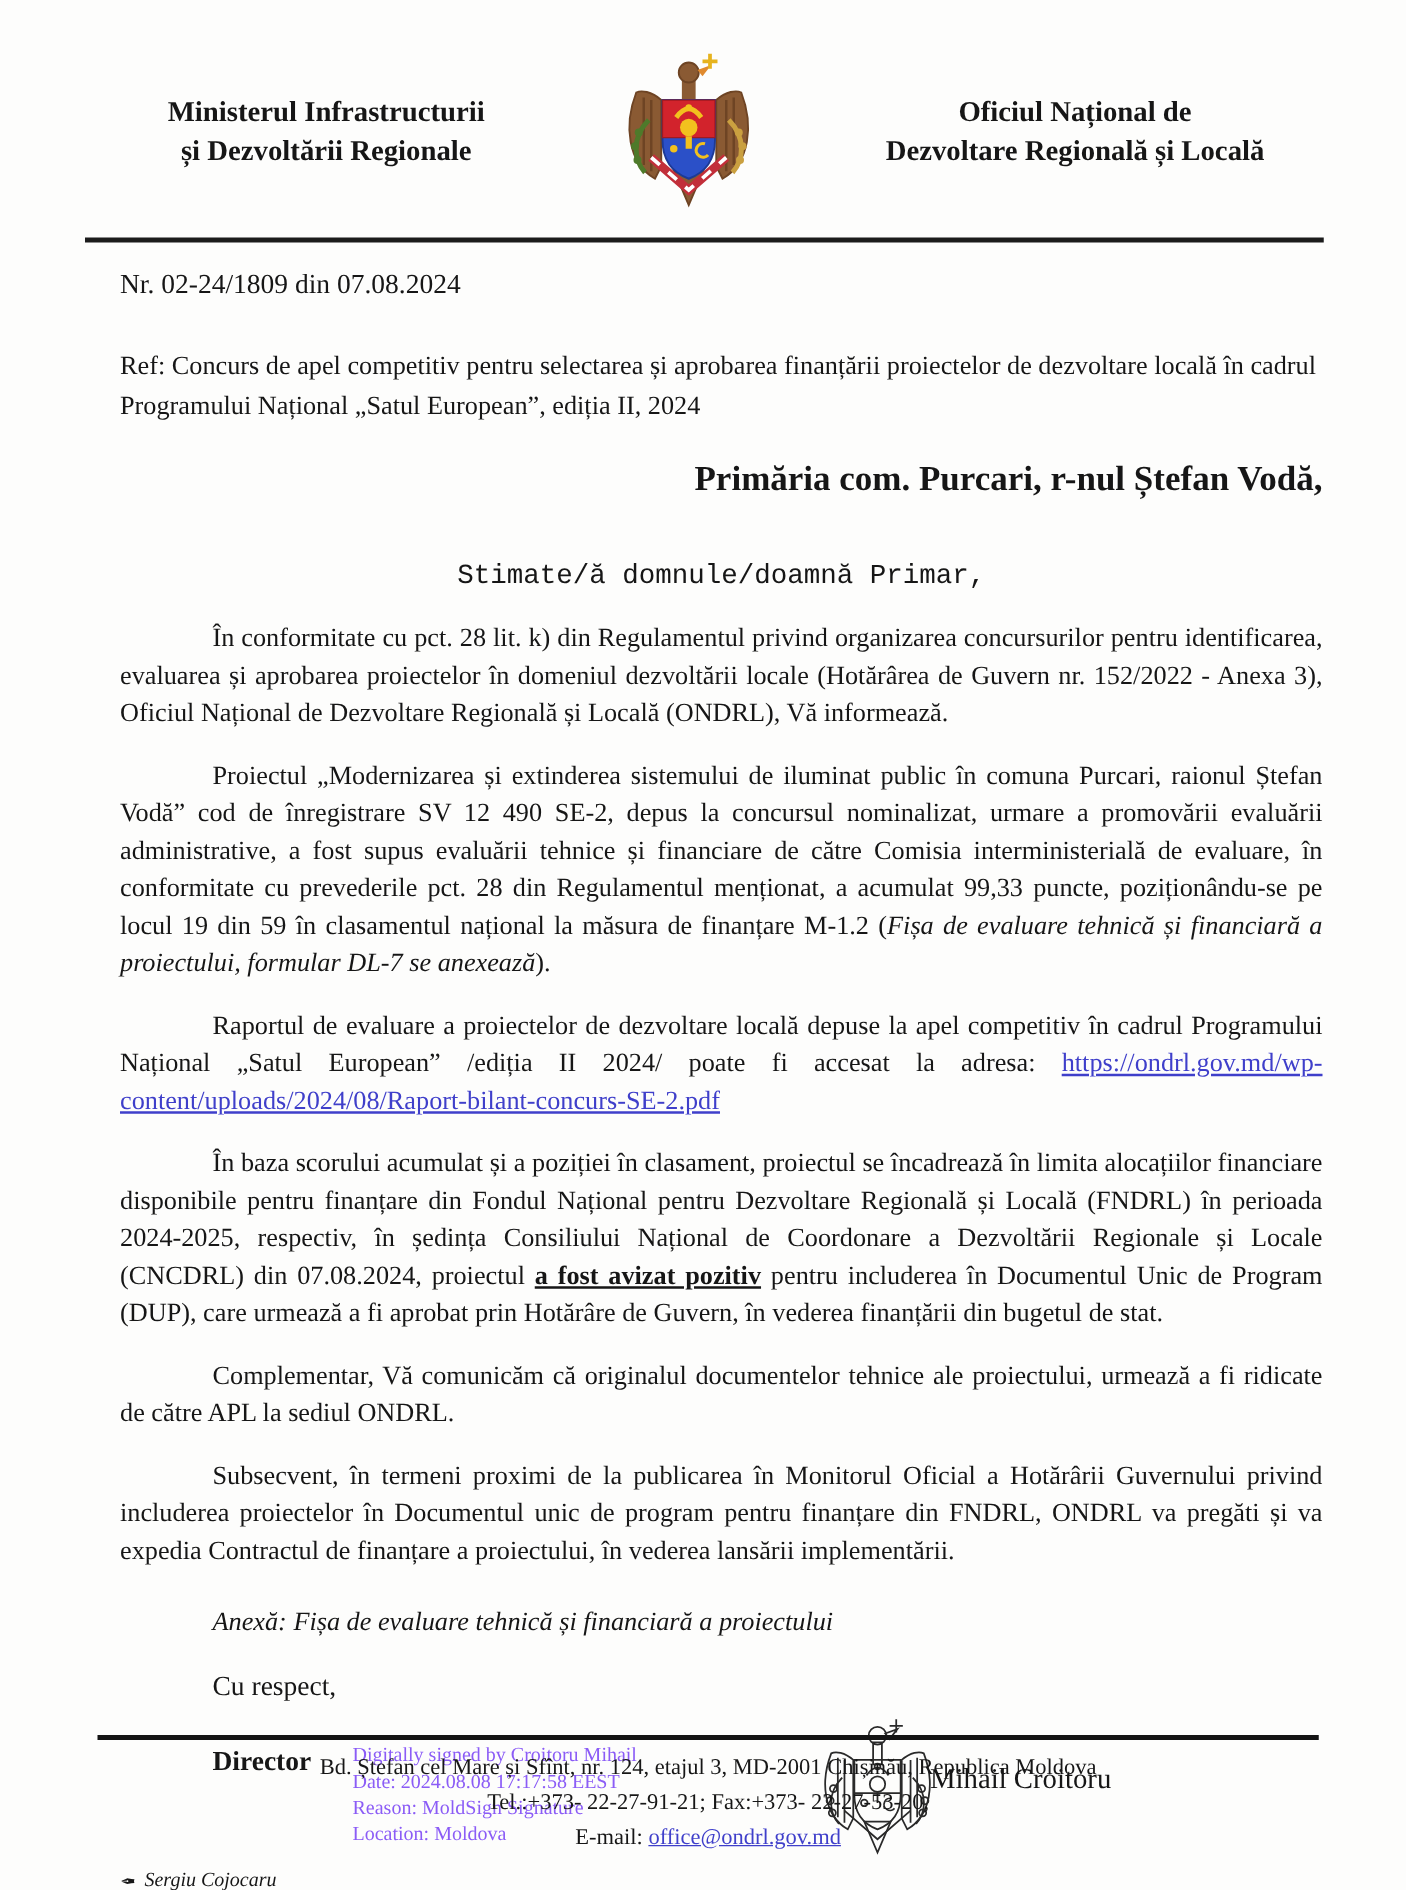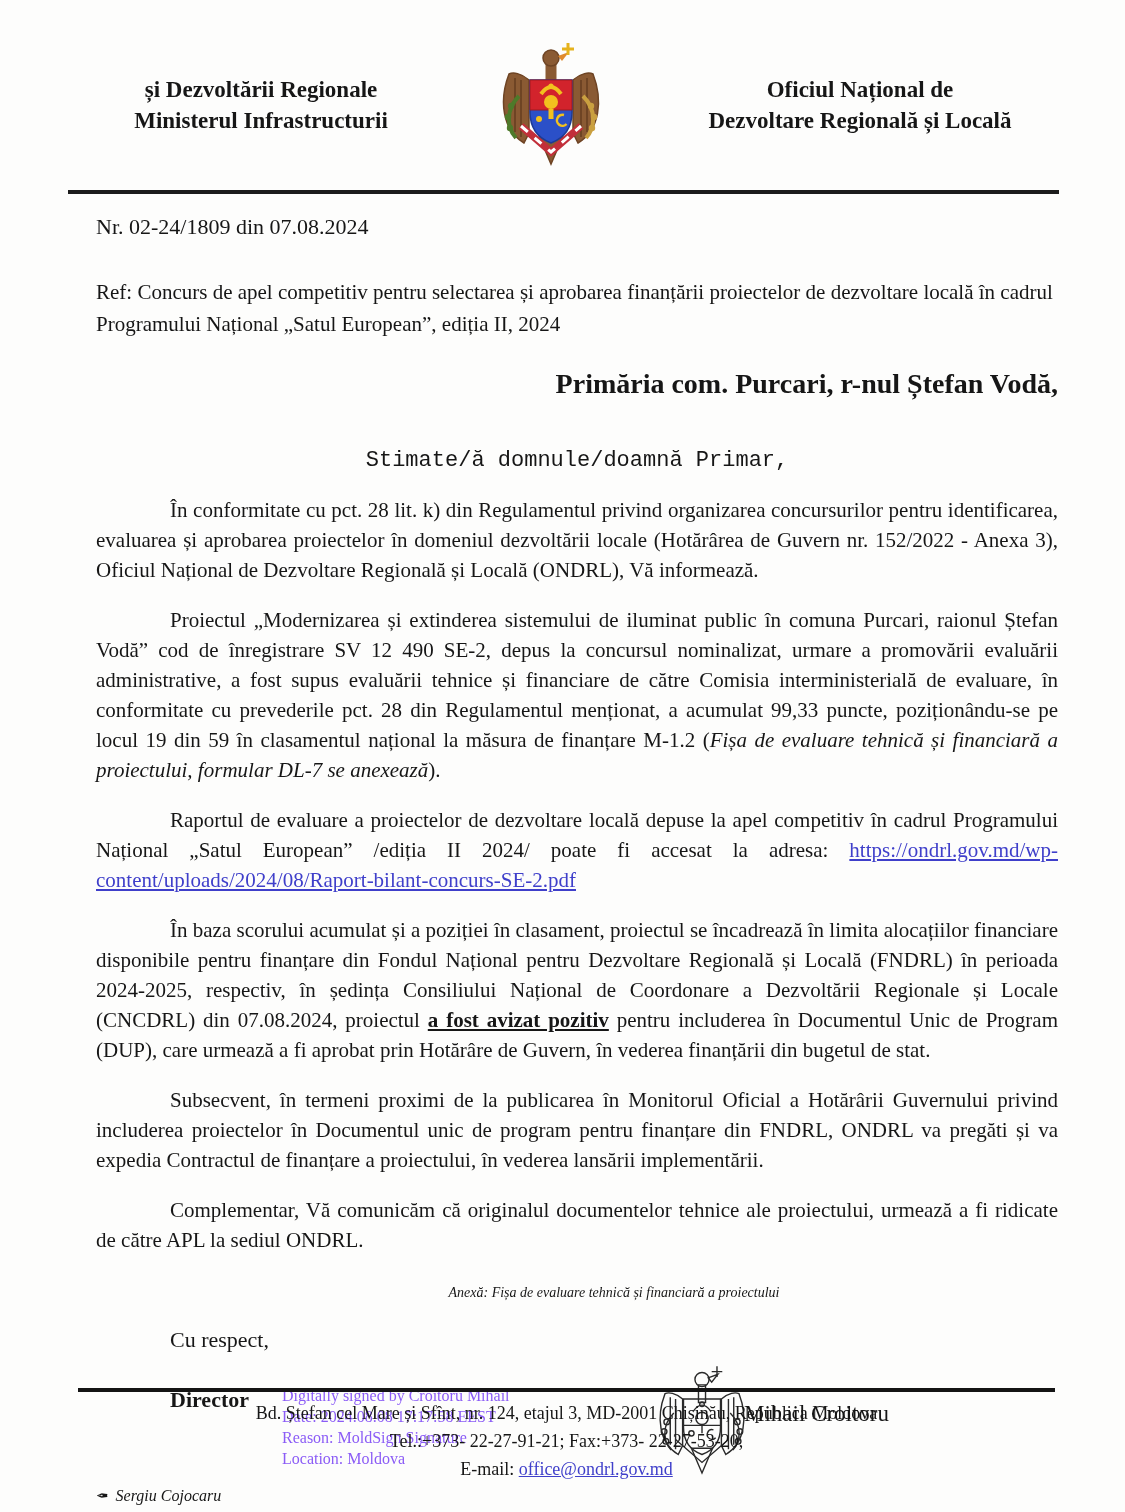--- a/index.html
+++ b/index.html
@@ -36,21 +36,21 @@
     margin:20px 67px 0 96px;
     font-size:21px; line-height:30px;
     text-align:justify; text-indent:74px;
   }
   .body-p:first-of-type { margin-top:22px; }
   em { font-style:italic; }
   .bold-underline { font-weight:bold; text-decoration:underline; }
   a.link { color:#3f3fca; text-decoration:underline; overflow-wrap:break-word; }
   .annex-line {
     margin:30px 67px 0 96px; text-indent:74px;
-    font-size:14px; font-style:italic;text-align:center;
+    font-size:21px; font-style:italic;
   }
   .closing-line { margin:26px 67px 0 170px; font-size:22px; }
   
   .sig-row { display:flex; align-items:flex-start; margin:26px 60px 0 170px; }
   .sig-role { font-weight:bold; font-size:22px; width:112px; padding-top:8px; }
   .sig-digital { font-size:16px; line-height:1.32; width:272px; padding-top:6px; color:#8b5cf6; }
   .sig-emblem { margin-left:96px; margin-top:-14px; flex:0 0 auto; }
   .sig-name { font-weight:normal; font-size:23px; margin-left:-10px; padding-top:22px; white-space:nowrap; }
   .executor-block { margin:6px 67px 0 96px; font-size:16px; font-style:italic; line-height:1.65; }
   .exec-line { display:flex; align-items:center; gap:7px; }
@@ -66,22 +66,22 @@
   
   svg { display:block; }
 </style>
 </head>
 <body>
 
 <div class="page">
 
   <div class="header">
     <div class="org-block org-left">
+      <div>Ministerul Infrastructurii</div>
       <div>și Dezvoltării Regionale</div>
-      <div>Ministerul Infrastructurii</div>
     </div>
 
     <div class="emblem-wrap">
       <svg viewBox="0 0 118 126" width="118" height="126" aria-hidden="true">
 
         <path d="M17 32 C7 58 10 88 32 101 L37 91 L37 38 C29 31 21 30 17 32 Z" fill="#8a5a33" stroke="#6e4424" stroke-width="1.5"></path>
         <path d="M23 36 V90 M29 38 V95" stroke="#6e4424" stroke-width="2" fill="none"></path>
 
         <path d="M101 32 C111 58 108 88 86 101 L81 91 L81 38 C89 31 97 30 101 32 Z" fill="#8a5a33" stroke="#6e4424" stroke-width="1.5"></path>
         <path d="M95 36 V90 M89 38 V95" stroke="#6e4424" stroke-width="2" fill="none"></path>
@@ -135,23 +135,23 @@
   <div class="salutation">Stimate/ă  domnule/doamnă Primar,</div>
 
   <p class="body-p"><span>În conformitate cu pct. 28 lit. k) din Regulamentul privind organizarea concursurilor pentru identificarea, evaluarea și aprobarea proiectelor în domeniul dezvoltării locale (Hotărârea de Guvern nr. 152/2022 - Anexa 3), Oficiul Național de Dezvoltare Regională și Locală (ONDRL), Vă informează.</span></p>
 
   <p class="body-p"><span>Proiectul „Modernizarea și extinderea sistemului de iluminat public în comuna Purcari, raionul Ștefan Vodă” cod de înregistrare SV 12 490 SE-2, depus la concursul nominalizat, urmare a promovării evaluării administrative, a fost supus evaluării tehnice și financiare de către Comisia interministerială de evaluare, în conformitate cu prevederile pct. 28 din Regulamentul menționat, a acumulat 99,33 puncte, poziționându-se pe locul 19 din 59 în clasamentul național la măsura de finanțare M-1.2 (</span><em>Fișa de evaluare tehnică și financiară a proiectului, formular DL-7 se anexează</em><span>).</span></p>
 
   <p class="body-p"><span>Raportul de evaluare a proiectelor de dezvoltare locală depuse la apel competitiv în cadrul Programului Național  „Satul European” /ediția II 2024/ poate fi accesat la adresa: </span><a class="link" href="#">https://ondrl.gov.md/wp-content/uploads/2024/08/Raport-bilant-concurs-SE-2.pdf</a></p>
 
   <p class="body-p"><span>În baza scorului acumulat și a poziției în clasament, proiectul se încadrează în limita alocațiilor financiare disponibile pentru finanțare din Fondul Național pentru Dezvoltare Regională și Locală (FNDRL) în perioada 2024-2025, respectiv, în ședința Consiliului Național de Coordonare a Dezvoltării Regionale și Locale (CNCDRL) din 07.08.2024, proiectul </span><span class="bold-underline">a fost avizat pozitiv</span><span> pentru includerea în Documentul Unic de Program (DUP), care urmează a fi aprobat prin Hotărâre de Guvern, în vederea finanțării din bugetul de stat.</span></p>
 
+  <p class="body-p"><span>Complementar, Vă comunicăm că originalul documentelor tehnice ale proiectului, urmează a fi ridicate de către APL la sediul ONDRL.</span></p>
+
   <p class="body-p"><span>Subsecvent, în termeni proximi de la publicarea în Monitorul Oficial a Hotărârii Guvernului privind includerea proiectelor în Documentul unic de program pentru finanțare din FNDRL, ONDRL va pregăti și va expedia Contractul de finanțare a proiectului, în vederea lansării implementării.</span></p>
-
-  <p class="body-p"><span>Complementar, Vă comunicăm că originalul documentelor tehnice ale proiectului, urmează a fi ridicate de către APL la sediul ONDRL.</span></p>
 
   <div class="annex-line">Anexă: Fișa de evaluare tehnică și financiară a proiectului</div>
 
   <div class="closing-line">Cu respect,</div>
 
   <div class="sig-row">
     <div class="sig-role">Director</div>
 
     <div class="sig-digital">
       <div>Digitally signed by Croitoru Mihail</div>

